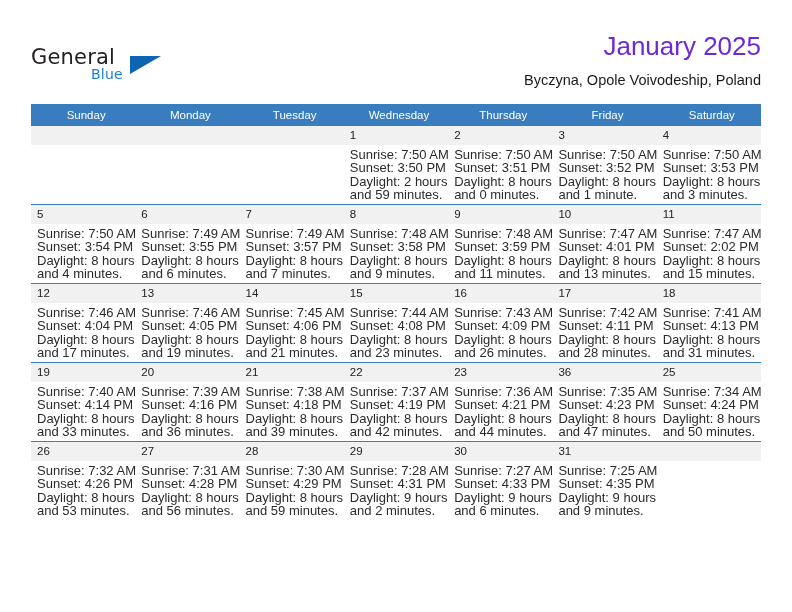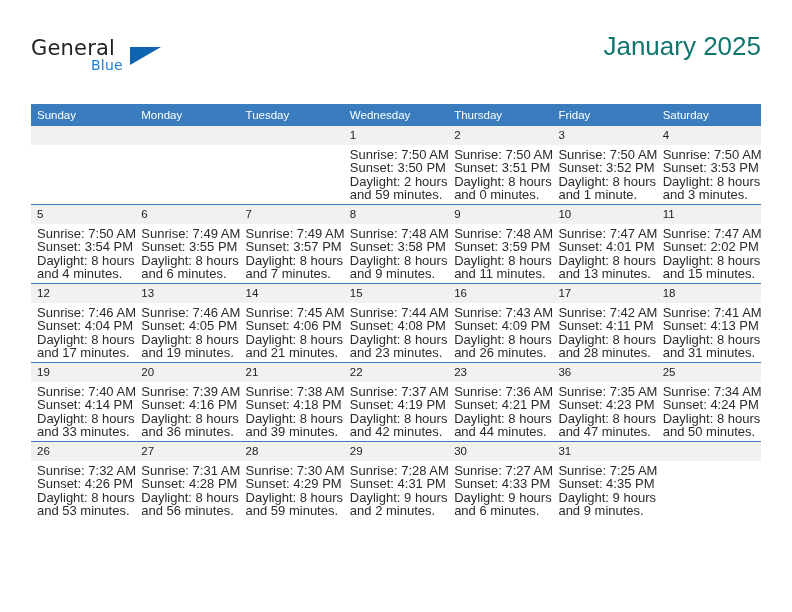--- a/index.html
+++ b/index.html
@@ -25,21 +25,21 @@
   .header {
     position: absolute;
     left: 31px;
     top: 30px;
     right: 31px;
     height: 70px;
   }
   .logo {
     position: absolute;
     left: 0;
-    top: 6px;
+    top: 15px;
     width: 180px;
     height: 56px;
   }
   .logo-general {
     position: absolute;
     left: 0;
     top: 0;
     font-size: 21px;
     letter-spacing: 0.2px;
     color: #231f20;
@@ -65,21 +65,21 @@
   }
 
   .title-block {
     position: absolute;
     right: 0;
     top: 0;
     text-align: right;
   }
   .cal-title {
     font-size: 26px;
-    color: #0f766e;
+    color: #6d28d9;
     line-height: 32px;
     white-space: nowrap;
   }
   .cal-subtitle {
     font-size: 14.5px;
     color: #1a1a1a;
     line-height: 20px;
     margin-top: 8px;
     white-space: nowrap;
   }
@@ -91,21 +91,21 @@
     top: 104px;
     width: 730px;
     border-collapse: collapse;
     table-layout: fixed;
   }
   .calendar th {
     background: #3a7dbf;
     color: #ffffff;
     font-size: 11.5px;
     font-weight: normal;
-    text-align: left;
+    text-align: center;
     padding: 5px 0 5px 6px;
     height: 12px;
     border: none;
   }
   .calendar td {
     vertical-align: top;
     padding: 0;
     border: none;
     border-top: 1.3px solid #3a7dbf;
     height: 78px;
@@ -144,20 +144,21 @@
   <div class="header">
 
     <div class="logo">
       <span class="logo-general">General</span>
       <span class="logo-tri"></span>
       <span class="logo-blue">Blue</span>
     </div>
 
     <div class="title-block">
       <div class="cal-title">January 2025</div>
+      <div class="cal-subtitle">Byczyna, Opole Voivodeship, Poland</div>
     </div>
 
   </div>
 
   <table class="calendar">
     <colgroup>
       <col style="width:14.2857%">
         <col style="width:14.2857%">
         <col style="width:14.2857%">
       <col style="width:14.2857%">

